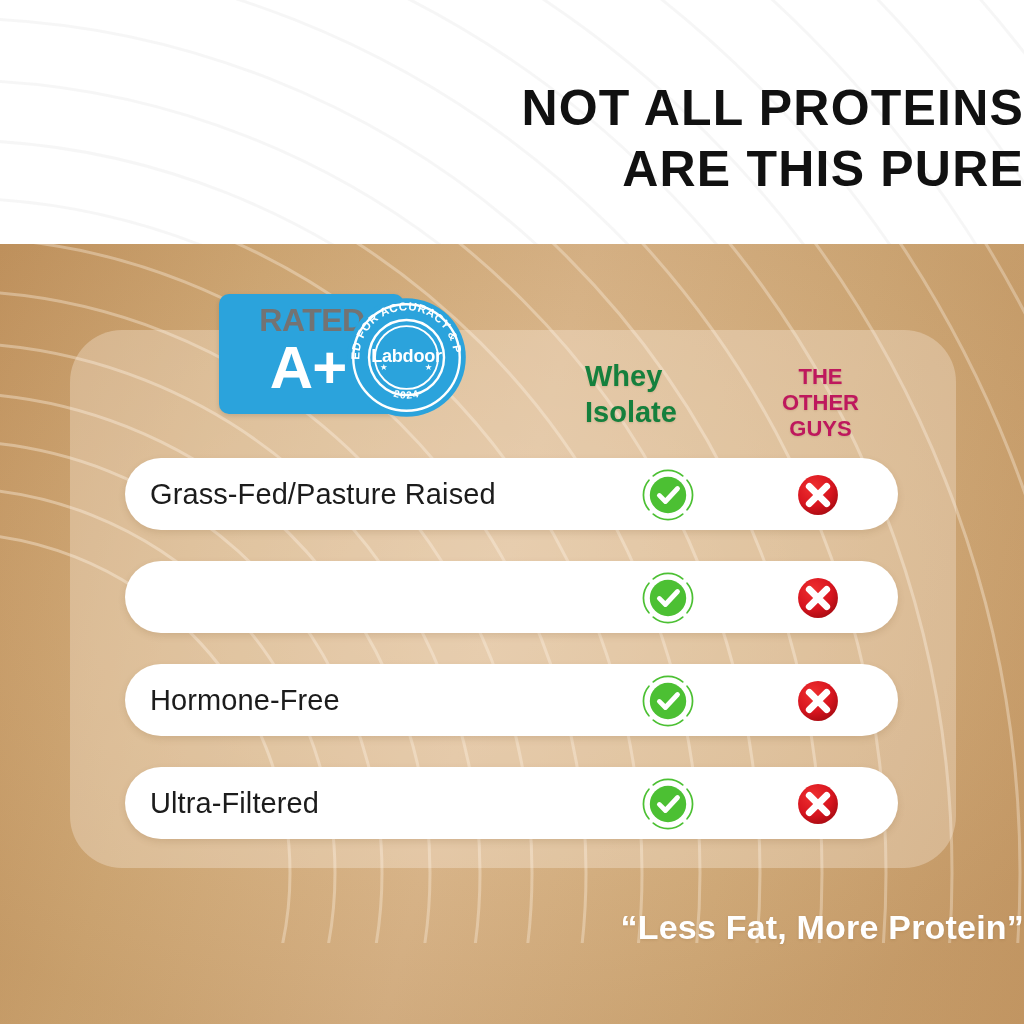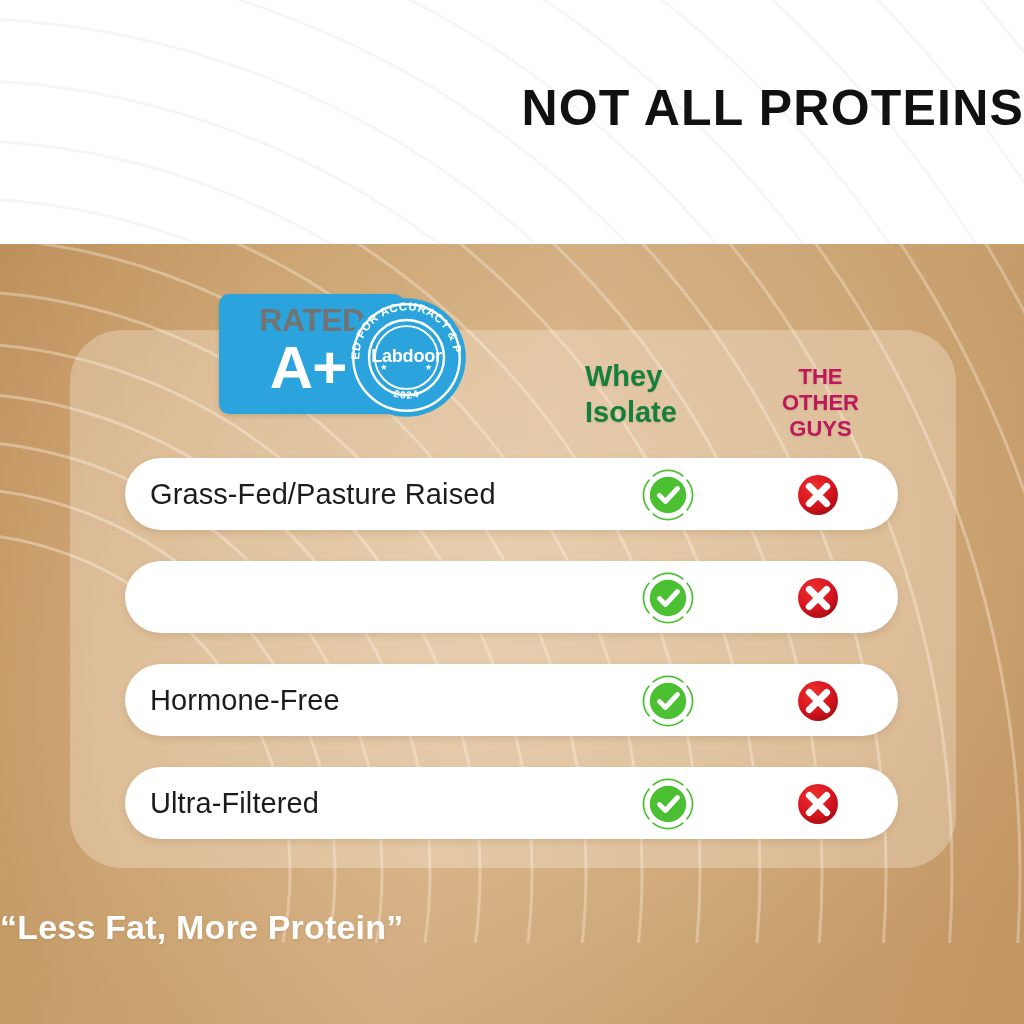--- a/index.html
+++ b/index.html
@@ -203,21 +203,21 @@
   }
   .row-mark.col-a { left: 517px; }
   .row-mark.col-b { left: 667px; }
 
   
   .tagline {
     position: absolute;
     left: 0;
     top: 908px;
     width: 1024px;
-    text-align: left;
+    text-align: right;
     color: #ffffff;
     font-weight: bold;
     font-size: 34px;
     letter-spacing: 0.2px;
     z-index: 5;
     text-shadow: 0 1px 3px rgba(120,80,40,0.20);
   }
 </style>
 </head>
 <body>
@@ -269,20 +269,21 @@
         <circle cx="150" cy="1430" r="1212"></circle>
         <circle cx="150" cy="1430" r="1286"></circle>
         <circle cx="150" cy="1430" r="1362"></circle>
         <circle cx="150" cy="1430" r="1440"></circle>
       </g>
     </svg>
   </div>
 
   <div class="headline">
     <span>NOT ALL PROTEINS</span>
+    <span>ARE THIS PURE</span>
   </div>
 
   <div class="badge">
     <div class="badge-plate"></div>
     <div class="badge-rated">RATED</div>
     <div class="badge-grade">A+</div>
 
     <svg class="badge-seal" viewBox="0 0 200 200">
       <defs>
         <path id="arcTop" d="M 22,100 A 78,78 0 0 1 178,100"></path>

